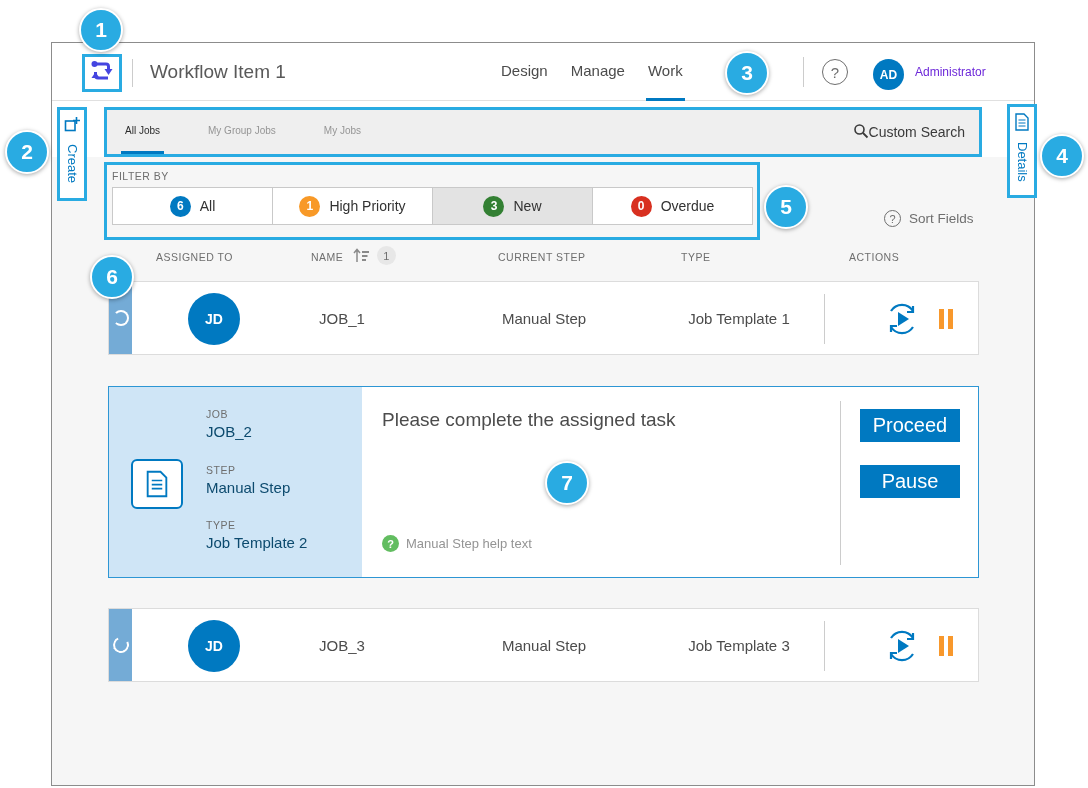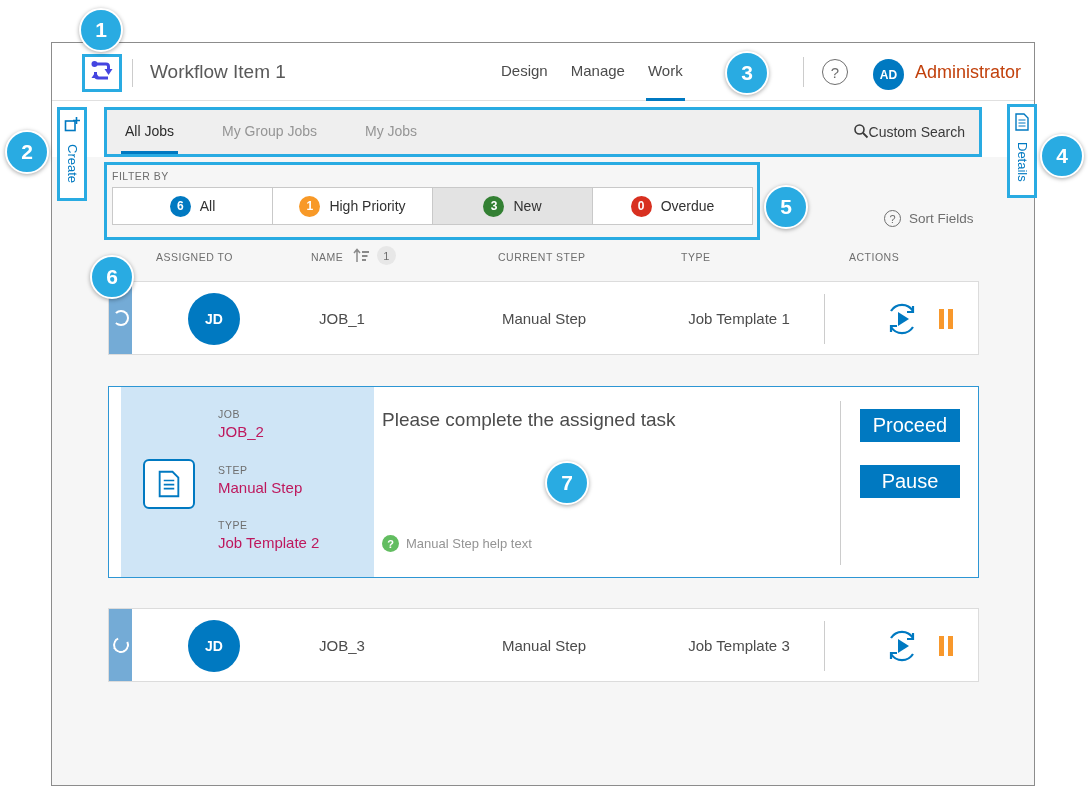--- a/index.html
+++ b/index.html
@@ -19,33 +19,33 @@
   .nav { position:absolute; left:447px; top:0; height:58px; display:flex; gap:19px; }
   .nav-item { display:flex; align-items:center; font-size:15px; color:#4c4c4c; padding:0 2px;
     border-bottom:3px solid transparent; cursor:pointer; }
   .nav-item.active { border-bottom-color:#0079c1; }
   .hdr-divider2 { position:absolute; left:751px; top:14px; width:1px; height:30px; background:#ccc; }
   .help-circle { position:absolute; left:770px; top:16px; width:26px; height:26px; border:1.5px solid #6e6e6e;
     border-radius:50%; display:flex; align-items:center; justify-content:center; font-size:15px; color:#6e6e6e; }
   .avatar { position:absolute; left:821px; top:16px; width:31px; height:31px; border-radius:50%;
     background:#0079c1; color:#fff; font-size:12px; font-weight:bold; display:flex; align-items:center; justify-content:center; }
   .admin-name { position:absolute; left:863px; top:0; height:58px; display:flex; align-items:center;
-    font-size:18px; color:#c2410c;text-align:center; }
+    font-size:12px; color:#6d28d9;text-align:center; }
 
   
   .side-tab { position:absolute; width:30px; height:94px; border:3px solid #29abe2; background:#fff;
     display:flex; flex-direction:column; align-items:center; padding-top:6px; gap:7px; cursor:pointer; }
   .side-tab .vtext { writing-mode:vertical-rl; font-size:13px; color:#0079c1; }
   #create-tab { left:5px; top:64px; }
   #details-tab { left:955px; top:61px; }
 
   
   .tabbar { position:absolute; left:52px; top:64px; width:878px; height:50px; background:#efefef;
     border:3px solid #29abe2; display:flex; align-items:stretch; padding:0 14px; }
-  .tab { display:flex; align-items:center; font-size:14px; color:#959595; padding:0 4px;
+  .tab { display:flex; align-items:center; font-size:10px; color:#959595; padding:0 4px;
     margin-right:40px; border-bottom:3px solid transparent; cursor:pointer; }
   .tab.active { color:#2b2b2b; border-bottom-color:#0079c1; }
   .custom-search { margin-left:auto; display:flex; align-items:center; font-size:14px;
     color:#3a3a3a; cursor:pointer; }
 
   
   .main-bg { position:absolute; left:0; top:114px; width:982px; height:628px; background:#f6f6f6; }
 
   
   .filter-wrap { position:absolute; left:52px; top:119px; width:656px; height:78px; border:3px solid #29abe2;
@@ -84,26 +84,26 @@
     color:#4c4c4c; transform:translateX(-50%); white-space:nowrap; }
   .c-name { left:233px; } .c-step { left:435px; } .c-type { left:630px; }
   .row-div { position:absolute; left:715px; top:12px; width:1px; height:50px; background:#ccc; }
   .act-run { position:absolute; left:775px; top:19px; width:36px; height:36px; cursor:pointer; }
   .act-pause { position:absolute; left:830px; top:27px; width:16px; height:20px; display:flex; gap:4px; cursor:pointer; }
   .act-pause i { display:block; width:5px; height:20px; background:#f8982c; }
 
   
   .panel { position:absolute; left:56px; top:343px; width:871px; height:192px; background:#fff;
     border:1px solid #2d96d4; }
-  .panel-left { position:absolute; left:12px; top:0; width:253px; height:100%; background:#cfe5f6;padding-left:40px; }
+  .panel-left { position:absolute; left:0; top:0; width:253px; height:100%; background:#cfe5f6;padding-left:40px; }
   .doc-box { position:absolute; left:22px; top:72px; width:52px; height:50px; background:#fff;
     border:2px solid #0079c1; border-radius:6px; display:flex; align-items:center; justify-content:center; }
   .meta { position:absolute; left:97px; }
   .meta .mlabel { font-size:10.5px; color:#6e6e6e; letter-spacing:.5px; margin-bottom:3px; }
-  .meta .mvalue { font-size:15px; color:#be185d; }
+  .meta .mvalue { font-size:15px; color:#0c4a6e; }
   .m1 { top:21px; } .m2 { top:77px; } .m3 { top:132px; }
   .panel-msg { position:absolute; left:273px; top:22px; font-size:19px; color:#4c4c4c; }
   .panel-help { position:absolute; left:273px; top:148px; display:flex; align-items:center; gap:7px;
     font-size:13px; color:#949494; }
   .help-green { width:17px; height:17px; border-radius:50%; background:#62bd60; color:#fff; font-size:11px;
     font-weight:bold; display:flex; align-items:center; justify-content:center; }
   .panel-div { position:absolute; left:731px; top:14px; width:1px; height:164px; background:#ccc; }
   .pbtn { position:absolute; left:751px; width:100px; height:33px; background:#0079c1; color:#fff;
     border:none; font-size:20px; font-family:inherit; cursor:pointer; }
   .btn-proceed { top:22px; } .btn-pause { top:78px; }

